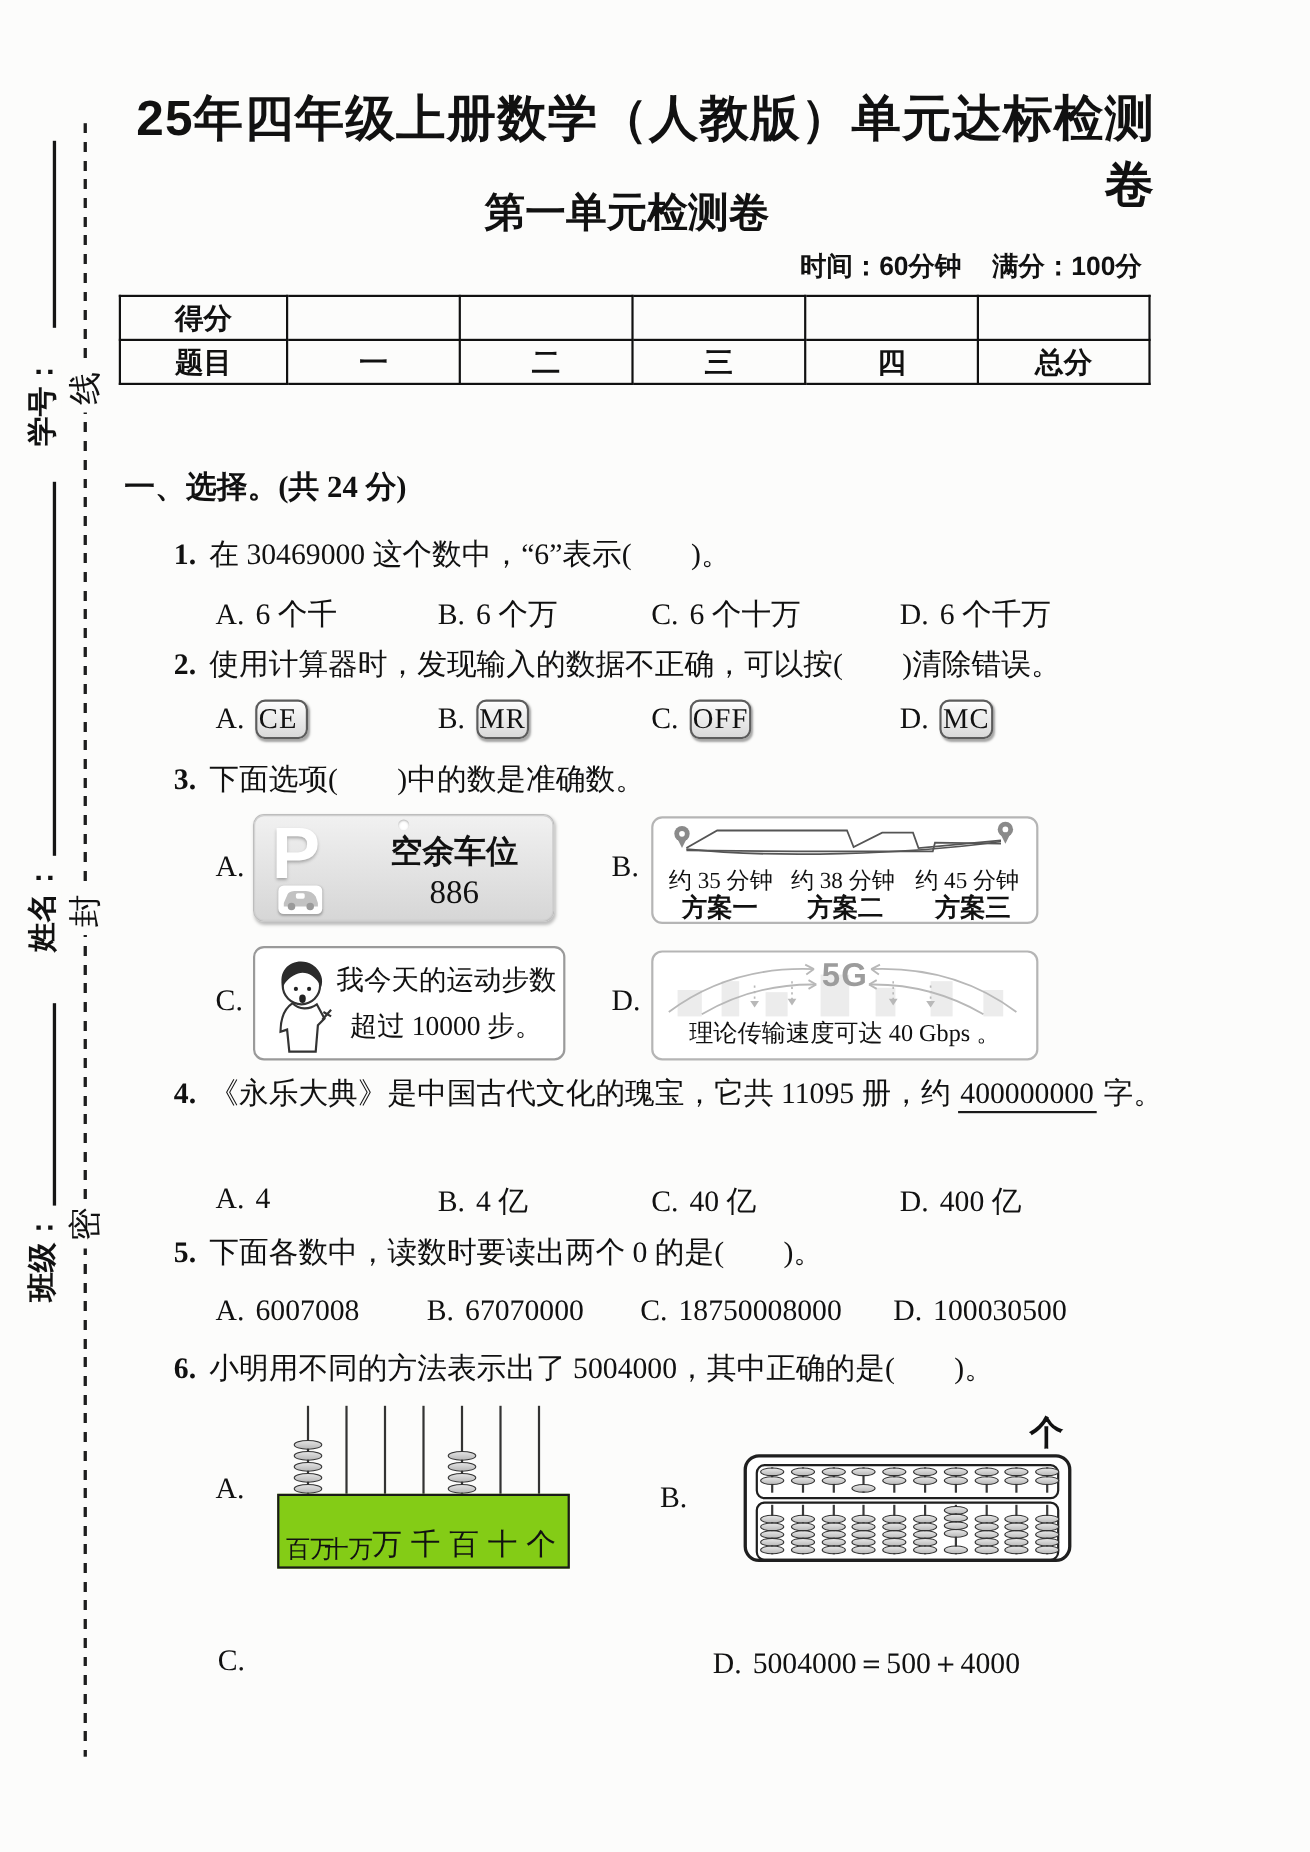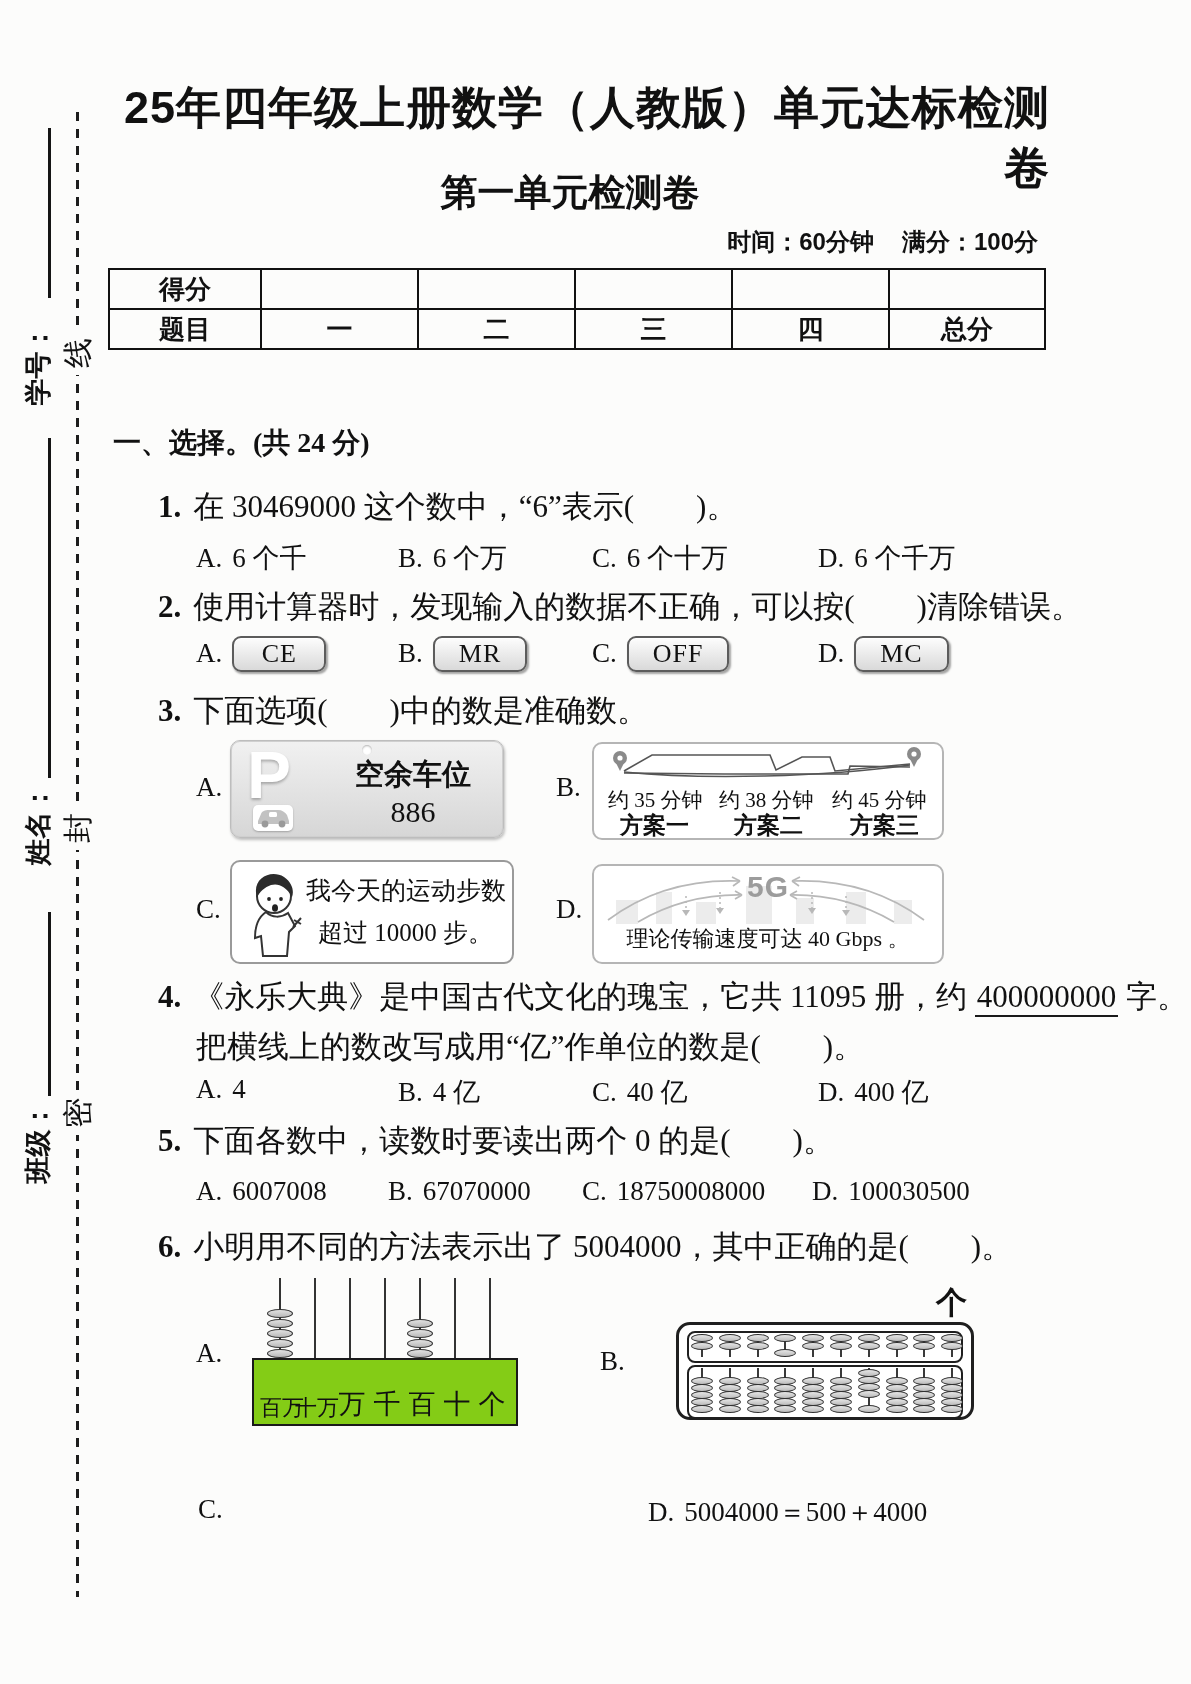--- a/index.html
+++ b/index.html
@@ -23,27 +23,27 @@
   .meta{position:absolute;left:95px;width:943px;top:226px;text-align:right;
         font-family:"Liberation Sans","DejaVu Sans",sans-serif;font-weight:700;font-size:24px;}
   .meta span{margin-left:28px;}
   
   table.score{position:absolute;left:108px;top:268px;border-collapse:collapse;table-layout:fixed;}
   table.score td{border:2.5px solid #111;height:38px;text-align:center;
                  font-family:"Liberation Sans","DejaVu Sans",sans-serif;
                  font-weight:700;font-size:26px;padding:0;}
   
   .sec-head{position:absolute;left:113px;top:424px;font-size:28px;font-weight:700;}
-  .stem{position:absolute;font-size:31px;white-space:nowrap;}
+  .stem{position:absolute;font-size:27px;white-space:nowrap;}
   .qno{font-weight:700;margin-right:12px;}
   .opt{position:absolute;font-size:27px;white-space:nowrap;}
   .opt .lab{margin-right:10px;}
   .ul{border-bottom:2.5px solid #1a1a1a;padding:0 2px 1px 2px;}
   
-  .key{display:inline-block;min-width:42px;padding:1px 24px;text-align:center;
+  .key{display:inline-block;min-width:42px;padding:1px 1px;
        border:2px solid #5c5c5c;border-radius:9px;font-size:26px;letter-spacing:1px;
        background:linear-gradient(180deg,#fdfdfd,#d9d9d9);
        box-shadow:1.5px 2px 2px rgba(0,0,0,.35), inset 0 1px 0 #fff;}
   
   .figbox{position:absolute;border-radius:10px;background:#fff;}
   .sign{background:linear-gradient(180deg,#f1f1f1,#d6d6d6);border:1px solid #bdbdbd;
         box-shadow:1px 2px 3px rgba(0,0,0,.25), inset 0 0 0 1px #cfcfcf;}
   .sign .dot{position:absolute;left:50%;margin-left:-5px;top:4px;width:10px;height:10px;
              border-radius:50%;background:#fff;box-shadow:inset 0 1px 2px rgba(0,0,0,.3);}
   .sign .pp{position:absolute;left:16px;top:-4px;font-family:"Liberation Sans","DejaVu Sans",sans-serif;
@@ -255,21 +255,20 @@
           <path d="M252,48 L248,42 L256,42 Z"></path>
       </g>
     </svg>
     <div class="logo">5G</div>
     <div class="cap">理论传输速度可达 40 Gbps 。</div>
   </div>
 
   <div class="stem" style="left:158px;top:976px;">
     <span class="qno">4.</span><span>《永乐大典》是中国古代文化的瑰宝，它共 11095 册，约 </span><span class="ul">400000000</span><span> 字。</span>
   </div>
-  <div class="stem" style="left:196px;top:1026px;">把横线上的数改写成用“亿”作单位的数是(　　)。</div>
   <span class="opt" style="left:196px;top:1074px;">
     <span class="lab">A.</span><span>4</span></span>
   <span class="opt" style="left:398px;top:1074px;">
     <span class="lab">B.</span><span>4 亿</span></span>
   <span class="opt" style="left:592px;top:1074px;">
     <span class="lab">C.</span><span>40 亿</span></span>
   <span class="opt" style="left:818px;top:1074px;">
     <span class="lab">D.</span><span>400 亿</span></span>
 
   <div class="stem" style="left:158px;top:1120px;">

